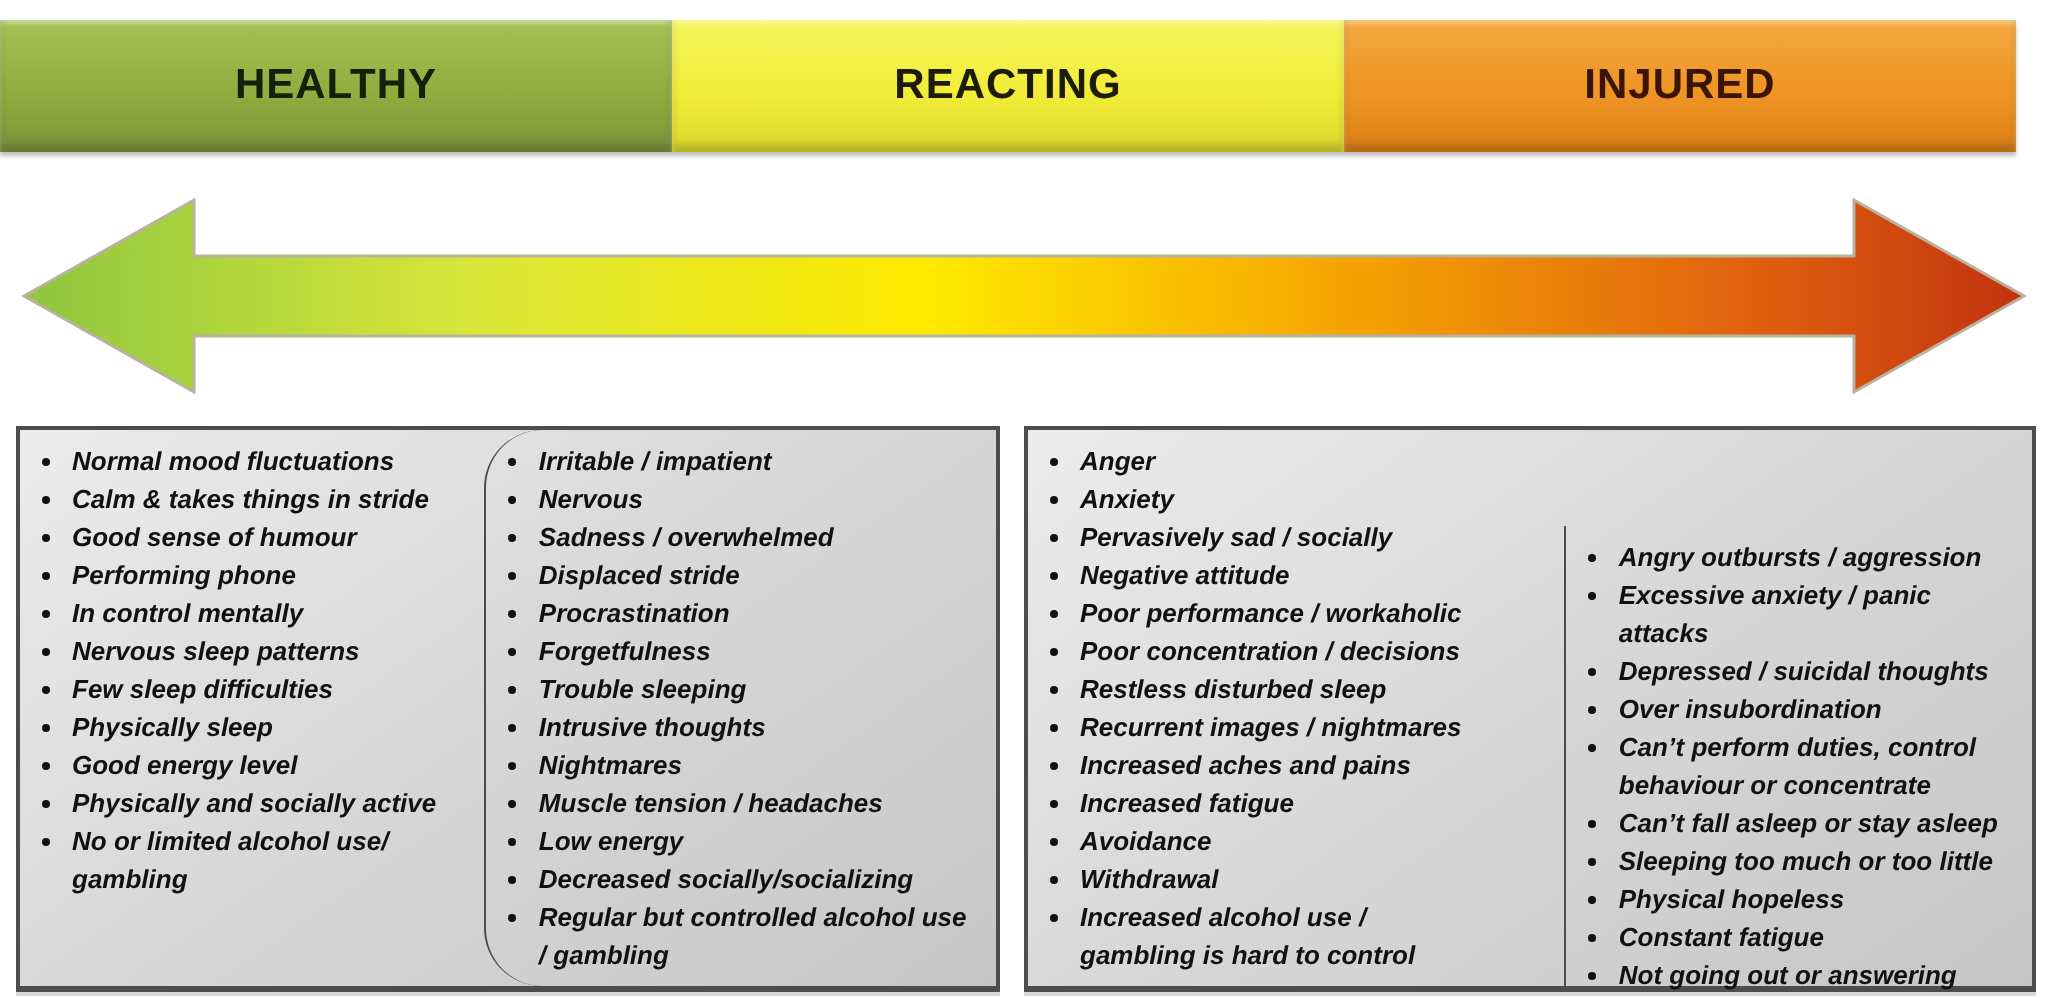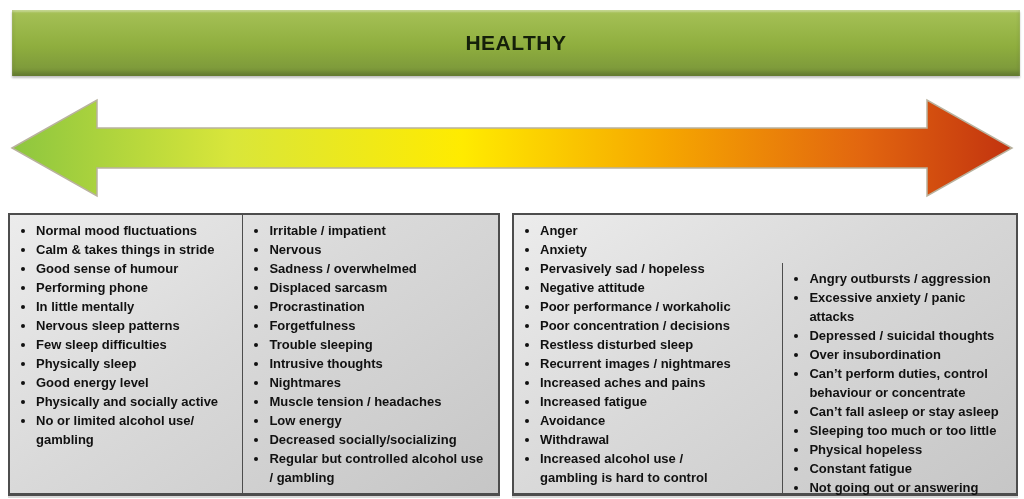--- a/index.html
+++ b/index.html
@@ -8,21 +8,21 @@
     width: 1024px;
     height: 499px;
     background: #ffffff;
     font-family: "Liberation Sans", sans-serif;
     overflow: hidden;
   }
 
   
   .header-bar {
     position: absolute;
-    left: 12px; top: 10px;
+    left: 0; top: 10px;
     width: 1008px; height: 66px;
     display: flex;
     box-shadow: 0 2px 2px rgba(0,0,0,0.25);
   }
   .stage-seg {
     flex: 1 1 0;
     display: flex;
     align-items: center;
     justify-content: center;
     font-size: 21px;
@@ -49,24 +49,25 @@
     border: 2px solid #4d4d4d;
     border-bottom-width: 3px;
     box-sizing: border-box;
     box-shadow: 0 2px 0 rgba(0,0,0,0.15);
   }
   .box-left  { left: 8px;   width: 492px; }
   .box-right { left: 512px; width: 506px; gap: 33px; }
   .sym-col {
     box-sizing: border-box;
     padding: 6px 6px 4px 4px;
+    font-style: italic;
   }
   .sym-col + .sym-col { border-left: 1px solid #4d4d4d; }
   .box-left  .sym-col:nth-child(1) { width: 251px; }
-  .box-left  .sym-col:nth-child(2) { width: 276px; }
+  .box-left  .sym-col:nth-child(2) { width: 276px; border-radius: 29px; }
   .box-right .sym-col:nth-child(1) { width: 252px; }
   .box-right .sym-col:nth-child(2) { width: 250px; margin-top: 48px; }
 
   .sym-list {
     margin: 0;
     padding: 0 0 0 22px;
     list-style: disc outside;
     color: #111111;
     font-size: 13px;
     font-weight: bold;
@@ -75,20 +76,26 @@
   .sym-list li { padding-right: 2px; }
 </style>
 </head>
 <body>
 
 <div class="canvas">
 
   <div class="header-bar">
     <div class="stage-seg" style="background: linear-gradient(rgb(166, 193, 87) 0%, rgb(143, 174, 62) 55%, rgb(120, 148, 58) 100%); color: rgb(21, 32, 10);">
       <span>HEALTHY</span>
+    </div>
+    <div class="stage-seg" style="background: linear-gradient(rgb(248, 245, 96) 0%, rgb(241, 237, 56) 55%, rgb(221, 217, 44) 100%); color: rgb(28, 28, 8);">
+      <span>REACTING</span>
+    </div>
+    <div class="stage-seg" style="background: linear-gradient(rgb(244, 169, 63) 0%, rgb(239, 148, 37) 55%, rgb(221, 129, 24) 100%); color: rgb(58, 21, 5);">
+      <span>INJURED</span>
     </div>
   </div>
 
   <svg class="arrow-svg" viewBox="0 0 1008 106" aria-hidden="true">
     <defs>
       <linearGradient id="arrowGrad" x1="0" y1="0" x2="1" y2="0">
           <stop offset="0%" stop-color="#8dc63f"></stop>
           <stop offset="22%" stop-color="#d9e63a"></stop>
           <stop offset="45%" stop-color="#ffeb00"></stop>
           <stop offset="65%" stop-color="#f6a700"></stop>
@@ -99,54 +106,54 @@
     <polygon points="4,53 89,5 89,33 919,33 919,5 1004,53 919,101 919,73 89,73 89,101" fill="url(#arrowGrad)" stroke="#b9b29e" stroke-width="1.5"></polygon>
   </svg>
 
   <div class="sym-box box-left">
     <div class="sym-col">
       <ul class="sym-list">
           <li>Normal mood fluctuations</li>
           <li>Calm &amp; takes things in stride</li>
           <li>Good sense of humour</li>
           <li>Performing phone</li>
-          <li>In little mentally</li>
+          <li>In control mentally</li>
           <li>Nervous sleep patterns</li>
           <li>Few sleep difficulties</li>
           <li>Physically sleep</li>
           <li>Good energy level</li>
           <li>Physically and socially active</li>
           <li>No or limited alcohol use/ gambling</li>
         </ul>
     </div>
     <div class="sym-col">
       <ul class="sym-list">
           <li>Irritable / impatient</li>
           <li>Nervous</li>
           <li>Sadness / overwhelmed</li>
-          <li>Displaced sarcasm</li>
+          <li>Displaced stride</li>
           <li>Procrastination</li>
           <li>Forgetfulness</li>
           <li>Trouble sleeping</li>
           <li>Intrusive thoughts</li>
           <li>Nightmares</li>
           <li>Muscle tension / headaches</li>
           <li>Low energy</li>
           <li>Decreased socially/socializing</li>
           <li>Regular but controlled alcohol use / gambling</li>
         </ul>
     </div>
   </div>
 
   <div class="sym-box box-right">
     <div class="sym-col">
       <ul class="sym-list">
           <li>Anger</li>
           <li>Anxiety</li>
-          <li>Pervasively sad / hopeless</li>
+          <li>Pervasively sad / socially</li>
           <li>Negative attitude</li>
           <li>Poor performance / workaholic</li>
           <li>Poor concentration / decisions</li>
           <li>Restless disturbed sleep</li>
           <li>Recurrent images / nightmares</li>
           <li>Increased aches and pains</li>
           <li>Increased fatigue</li>
           <li>Avoidance</li>
           <li>Withdrawal</li>
           <li>Increased alcohol use / gambling is hard to control</li>

